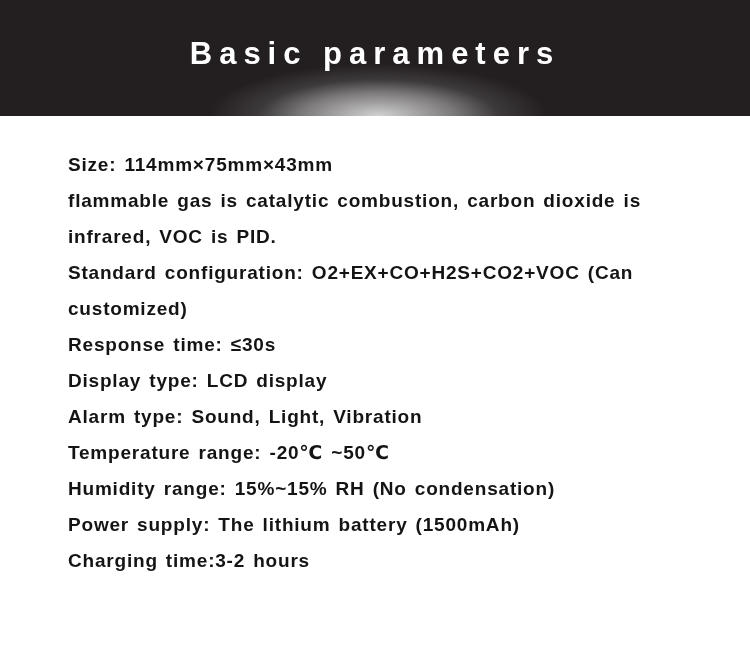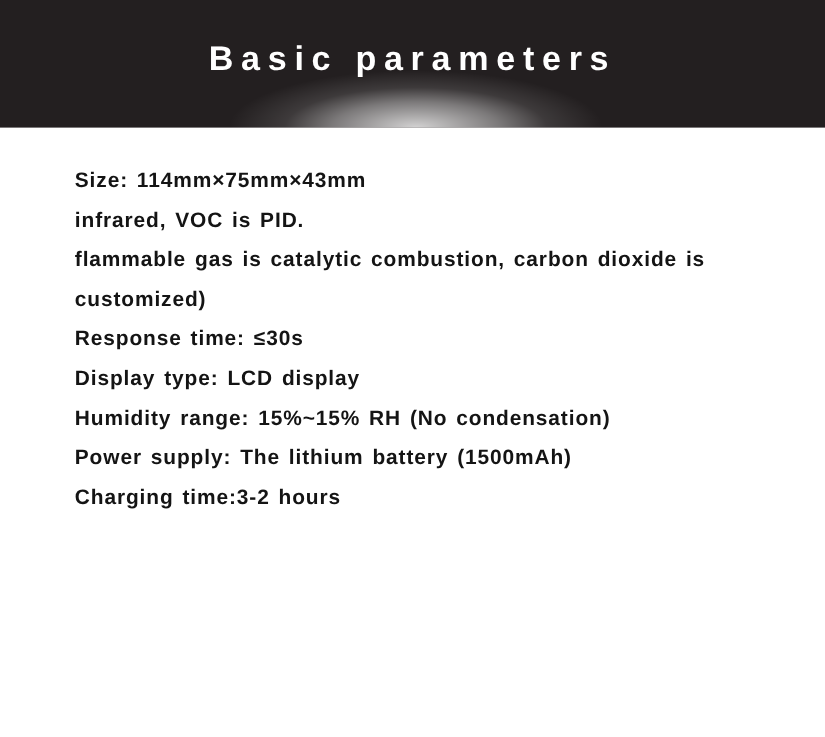--- a/index.html
+++ b/index.html
@@ -62,23 +62,26 @@
 <body>
 
 <div class="page">
 
   <div class="header">
     <h1 class="header-title">Basic parameters</h1>
   </div>
 
   <div class="spec-list">
       <div class="spec-line">Size: 114mm×75mm×43mm</div>
+      <div class="spec-line">flammable gas is catalytic combustion, carbon dioxide is</div>
       <div class="spec-line">infrared, VOC is PID.</div>
-      <div class="spec-line">flammable gas is catalytic combustion, carbon dioxide is</div>
+      <div class="spec-line">Standard configuration: O2+EX+CO+H2S+CO2+VOC (Can</div>
       <div class="spec-line">customized)</div>
       <div class="spec-line">Response time: ≤30s</div>
       <div class="spec-line">Display type: LCD display</div>
+      <div class="spec-line">Alarm type: Sound, Light, Vibration</div>
+      <div class="spec-line">Temperature range: -20℃ ~50℃</div>
       <div class="spec-line">Humidity range: 15%~15% RH (No condensation)</div>
       <div class="spec-line">Power supply: The lithium battery (1500mAh)</div>
       <div class="spec-line">Charging time:3-2 hours</div>
     </div>
 
 </div>
 
 </body></html>

